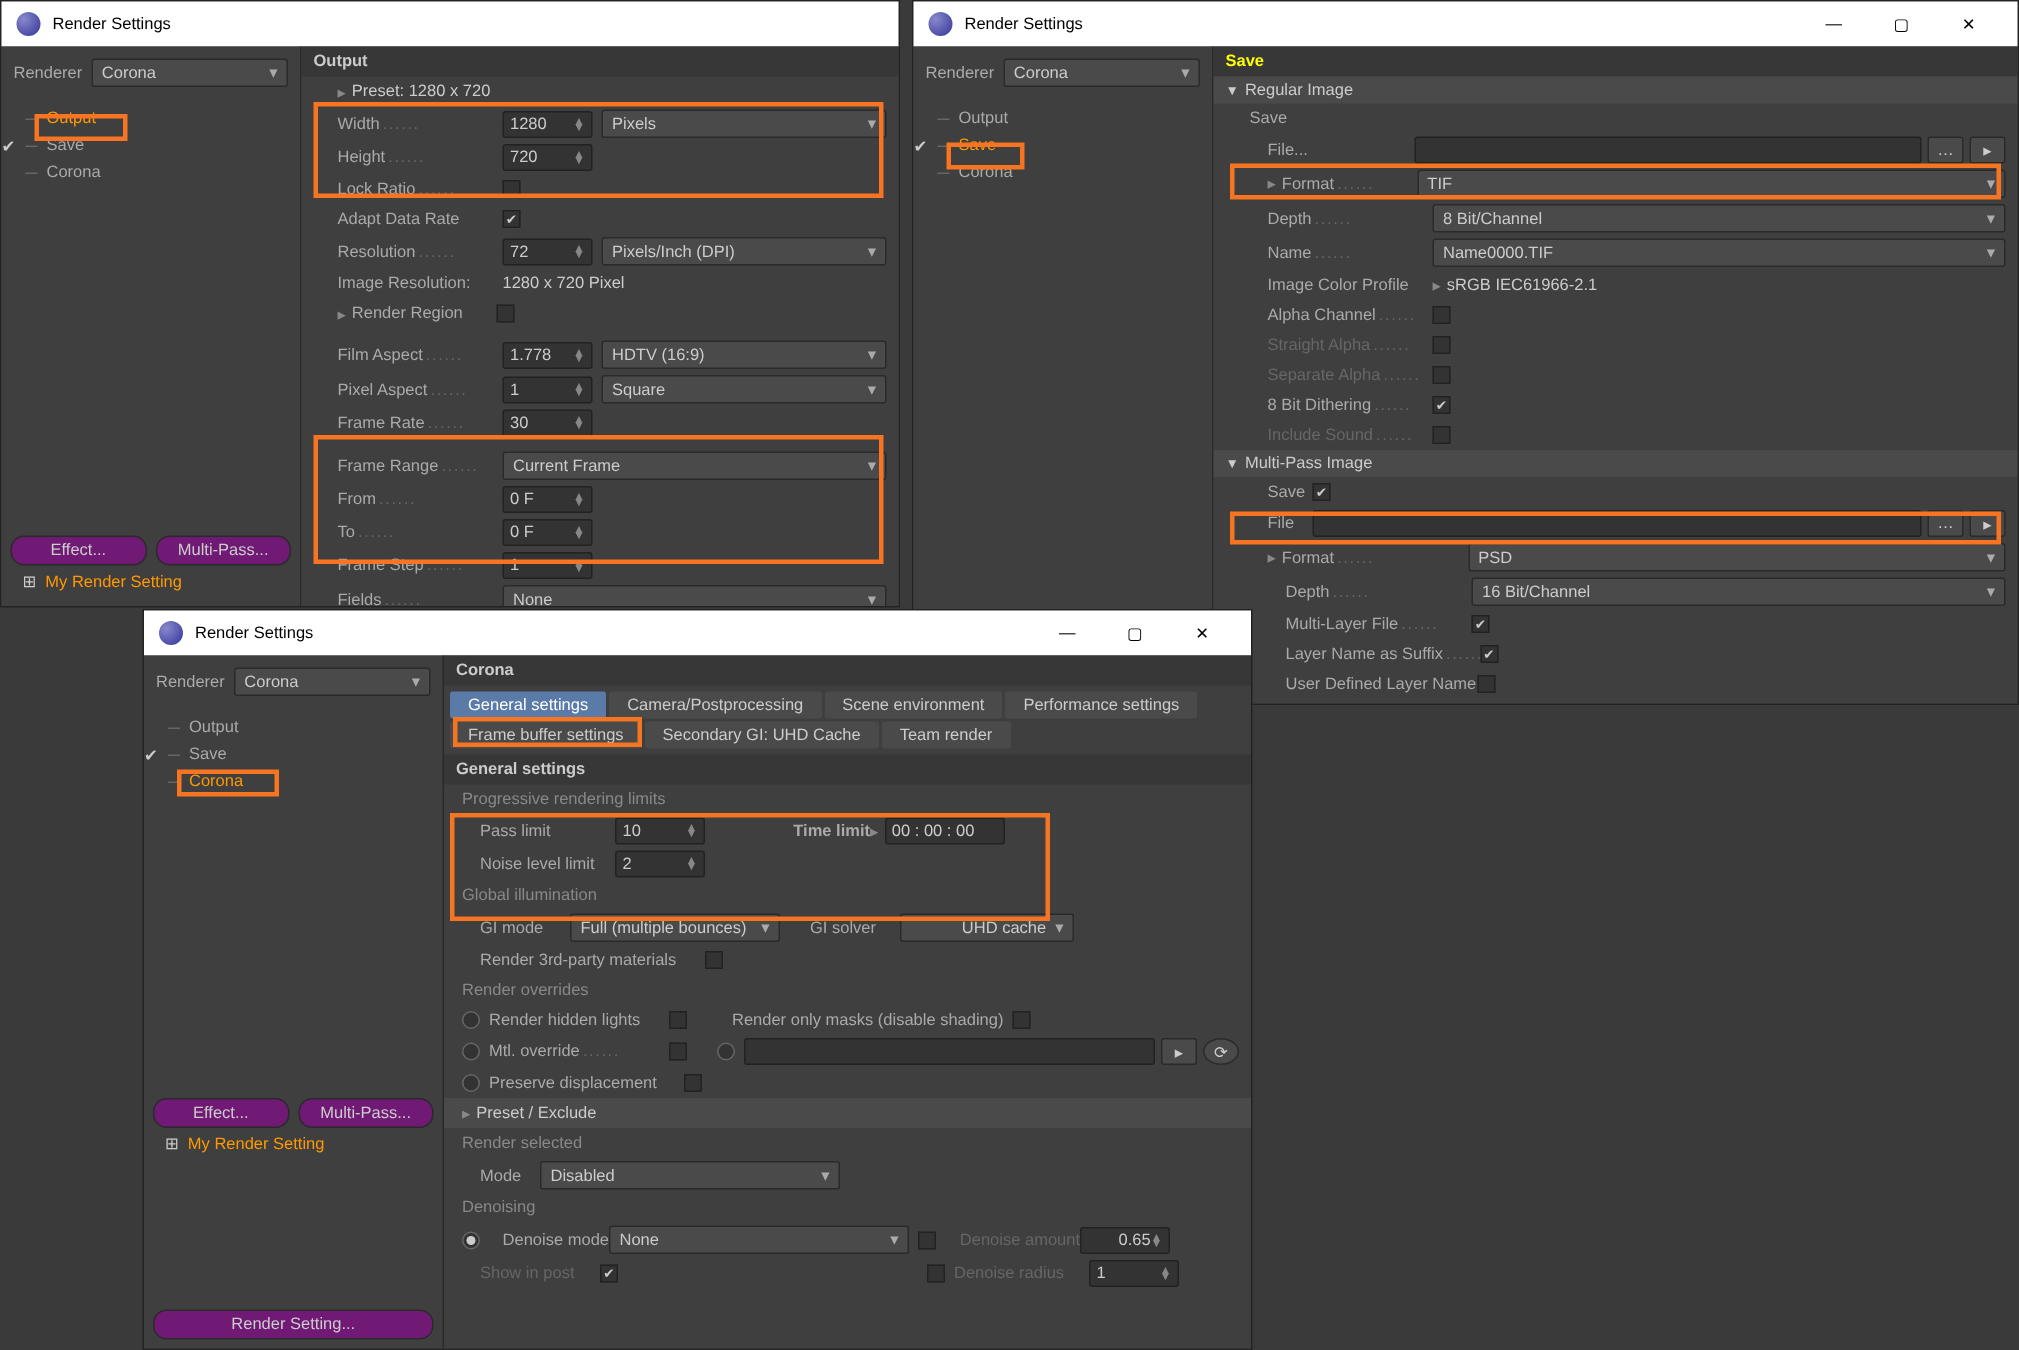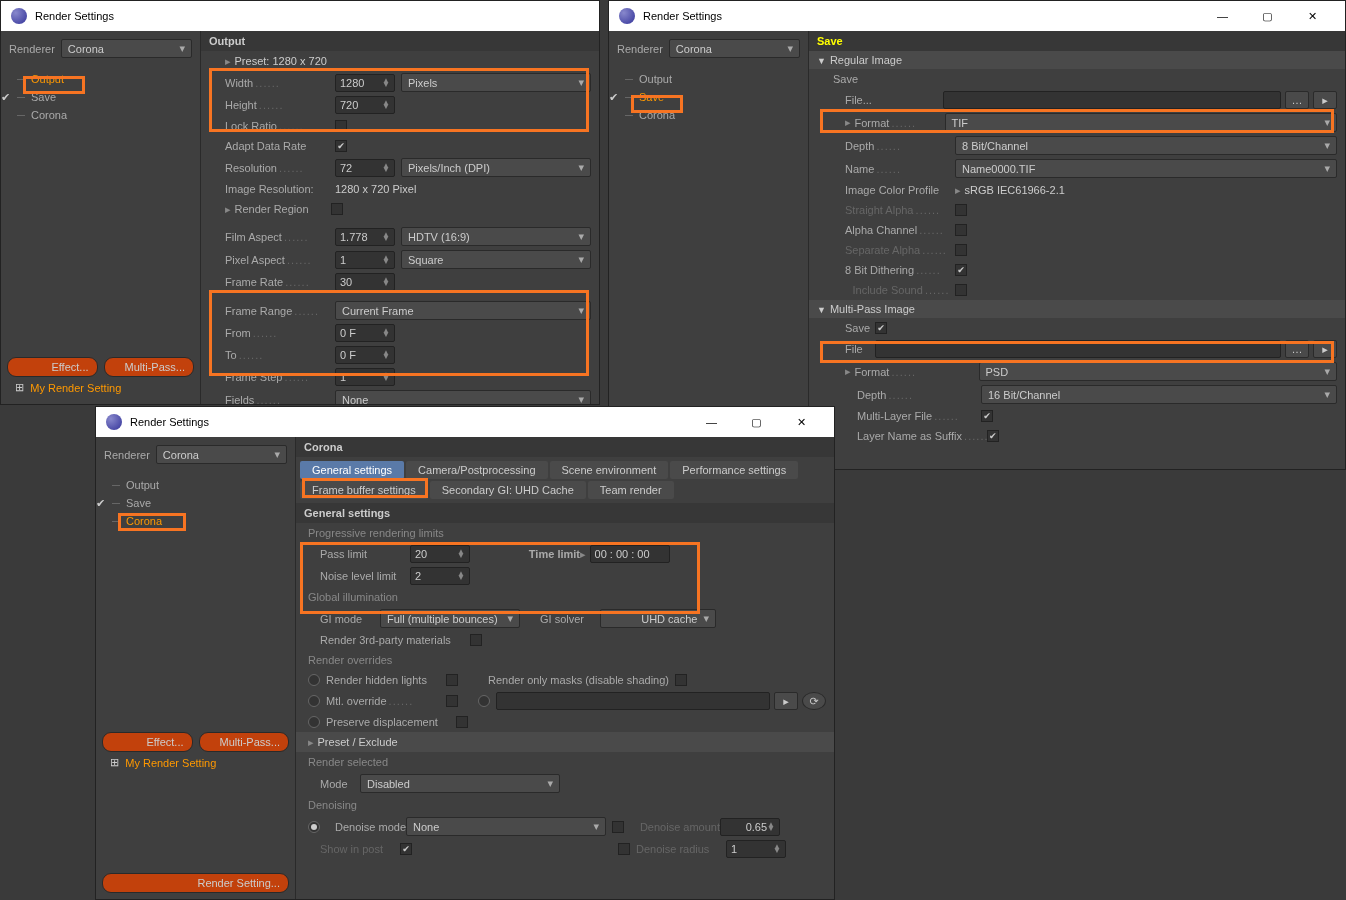--- a/index.html
+++ b/index.html
@@ -13,21 +13,21 @@
 .sidebar { width: 200px; background: #3f3f3f; border-right: 1px solid #2a2a2a; display: flex; flex-direction: column; }
 .sidebar-top { padding: 8px; }
 .renderer-row { display: flex; align-items: center; gap: 6px; }
 .renderer-label { color: #aaa; }
 .sidebar-tree { flex: 1; padding: 4px 0; }
 .tree-item { padding: 3px 8px 3px 30px; color: #aaa; position: relative; }
 .tree-item::before { content: ""; position: absolute; left: 16px; top: 50%; width: 8px; height: 1px; background: #666; }
 .tree-item.hl { color: #f90; }
 .tree-item .check { position: absolute; left: 0; top: 3px; color: #ccc; }
 .sidebar-bottom { padding: 6px; }
-.btn { background: #c2410c; border: 1px solid #2a2a2a; border-radius: 9px; color: #ccc; padding: 3px 8px; text-align: right; }
+.btn { background: #701a75; border: 1px solid #2a2a2a; border-radius: 9px; color: #ccc; padding: 3px 8px; text-align: center; }
 .btn-row { display: flex; gap: 6px; }
 .btn-row .btn { flex: 1; }
 .setting-link { color: #f90; padding: 4px 8px; display: flex; align-items: center; gap: 6px; }
 .setting-link .icon { color: #ccc; }
 .main { flex: 1; background: #3f3f3f; overflow: hidden; }
 .panel-title { background: #373737; color: #ccc; padding: 4px 8px; font-weight: bold; }
 .panel-title.hl { color: #ff0; }
 .section-header { background: #4a4a4a; color: #ccc; padding: 3px 8px; }
 .section-header::before { content: "▼"; margin-right: 4px; font-size: 9px; }
 .row { display: flex; align-items: center; padding: 2px 8px 2px 24px; min-height: 20px; }
@@ -272,36 +272,36 @@
         <div class="dropdown wide">
             <span>Name0000.TIF</span>
           </div>
       </div>
       <div class="row" style="padding-left:36px;">
           <span class="label">Image Color Profile</span>
         <span class="tri">▸</span>
           <span class="static-val">sRGB IEC61966-2.1</span>
       </div>
       <div class="row" style="padding-left:36px;">
+          <span class="label dots">Alpha Channel</span>
+          <span class="checkbox"></span>
+        </div>
+      <div class="row" style="padding-left:36px;">
           <span class="label dots dis">Straight Alpha</span>
-          <span class="checkbox"></span>
-        </div>
-      <div class="row" style="padding-left:36px;">
-          <span class="label dots">Alpha Channel</span>
           <span class="checkbox"></span>
         </div>
       <div class="row" style="padding-left:36px;">
           <span class="label dots dis">Separate Alpha</span>
           <span class="checkbox"></span>
         </div>
       <div class="row" style="padding-left:36px;">
           <span class="label dots">8 Bit Dithering</span>
           <span class="checkbox">✔</span>
         </div>
-      <div class="row" style="padding-left:36px;text-align:center;">
+      <div class="row" style="padding-left:36px;">
           <span class="label dots dis">Include Sound</span>
           <span class="checkbox"></span>
         </div>
       <div class="section-header">Multi-Pass Image</div>
       <div class="row" style="padding-left:36px;">
           <span class="label" style="min-width:30px;">Save</span>
           <span class="checkbox">✔</span>
         </div>
       <div class="row" style="padding-left:36px;">
           <span class="label" style="min-width:30px;">File</span>
@@ -322,20 +322,24 @@
             <span>16 Bit/Channel</span>
           </div>
       </div>
       <div class="row" style="padding-left:48px;">
           <span class="label dots" style="min-width:124px;">Multi-Layer File</span>
           <span class="checkbox">✔</span>
         </div>
       <div class="row" style="padding-left:48px;">
           <span class="label dots" style="min-width:124px;">Layer Name as Suffix</span>
           <span class="checkbox">✔</span>
+        </div>
+      <div class="row" style="padding-left:48px;">
+          <span class="label" style="min-width:128px;">User Defined Layer Name</span>
+          <span class="checkbox"></span>
         </div>
       <div class="row" style="padding-left:48px;"></div>
     </div>
   </div>
 </div>
 <div class="hl-box" style="left:631px; top:95px; width:52px; height:18px;"></div>
 <div class="hl-box" style="left:820px; top:109px; width:514px; height:24px;"></div>
 <div class="hl-box" style="left:820px; top:341px; width:514px; height:22px;"></div>
 
 <div class="window" style="left:95px; top:406px; width:740px; height:494px;">
@@ -383,21 +387,21 @@
         <div class="tab">Performance settings</div>
         <div class="tab">Frame buffer settings</div>
         <div class="tab">Secondary GI: UHD Cache</div>
         <div class="tab">Team render</div>
       </div>
       <div class="panel-title" style="background:#373737;">General settings</div>
       <div class="group-title">Progressive rendering limits</div>
       <div class="row" style="padding-left:24px;">
         <span class="label" style="min-width:90px;">Pass limit</span>
         <div class="input num-input">
-            <span class="val">20</span>
+            <span class="val">10</span>
             <span class="spin">▲<br>▼</span>
           </div>
         <span class="label" style="min-width:70px; margin-left:40px; text-align:right;font-weight:bold;">Time limit</span>
         <span class="tri">▸</span>
         <div class="input" style="width:80px;">00 : 00 : 00</div>
       </div>
       <div class="row" style="padding-left:24px;">
         <span class="label" style="min-width:90px;">Noise level limit</span>
         <div class="input num-input">
             <span class="val">2</span>

